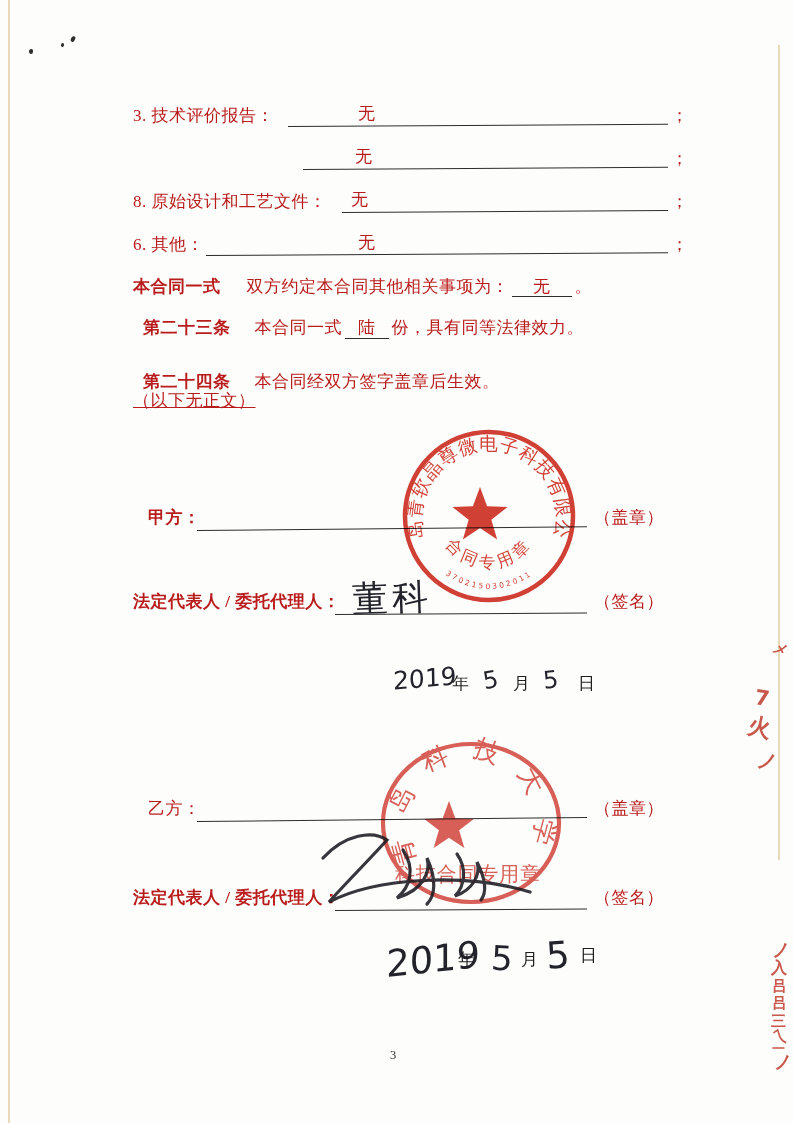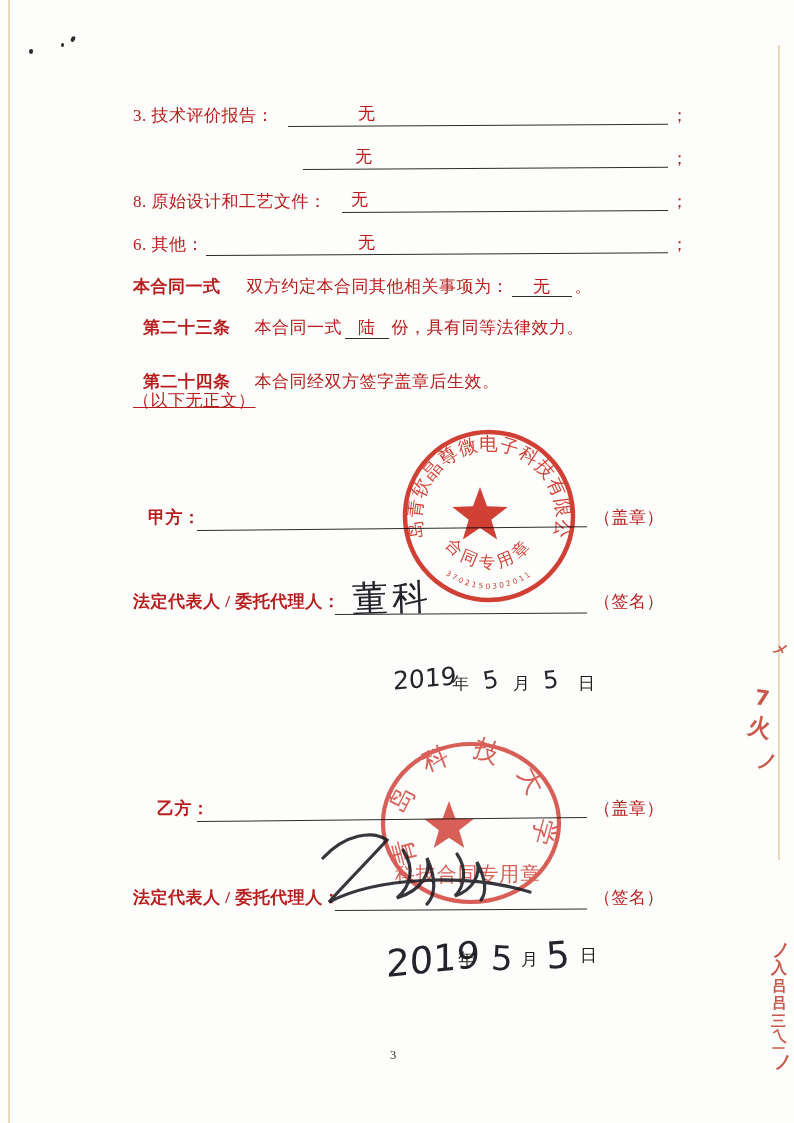--- a/index.html
+++ b/index.html
@@ -94,21 +94,21 @@
   <div class="abs t" style="left:594px;top:590px;">（签名）</div>
   <div class="abs hw" style="left:352px;top:574px;font-size:36px;transform:rotate(-2deg);letter-spacing:4px;">董科</div>
 
   <div class="abs hw" style="left:393px;top:664px;font-size:25px;transform:rotate(-5deg) skewX(-4deg);">2019</div>
   <div class="datecell" style="left:452px;top:672px;">年</div>
   <div class="abs hw" style="left:483px;top:666px;font-size:24px;transform:rotate(-10deg);">5</div>
   <div class="datecell" style="left:513px;top:672px;">月</div>
   <div class="abs hw" style="left:543px;top:666px;font-size:24px;transform:rotate(-6deg);">5</div>
   <div class="datecell" style="left:578px;top:672px;">日</div>
 
-  <div class="abs t" style="left:157px;top:797px;font-weight:700;">乙方：</div>
+  <div class="abs t" style="left:148px;top:797px;font-weight:400;">乙方：</div>
   <div class="ul" style="left:197px;top:821px;width:390px;transform:rotate(-0.6deg);"></div>
   <div class="abs t" style="left:594px;top:797px;">（盖章）</div>
 
   <svg class="abs stamp" style="left:376px;top:737px;opacity:.85;" width="190" height="172" viewBox="-95 -86 190 172">
     <defs>
       <path id="arcB1" d="M -52 37 A 64 64 0 1 1 52 37"></path>
     </defs>
     <ellipse rx="88" ry="79" fill="none" stroke="#d2443a" stroke-width="4.2"></ellipse>
     <polygon fill="#d2443a" transform="translate(-22,4) scale(0.93)" points="0,-28 6.8,-9.3 26.6,-8.7 10.9,3.6 16.5,22.7 0,11.5 -16.5,22.7 -10.9,3.6 -26.6,-8.7 -6.8,-9.3"></polygon>
     <text font-size="26" fill="#d2443a" letter-spacing="21">

